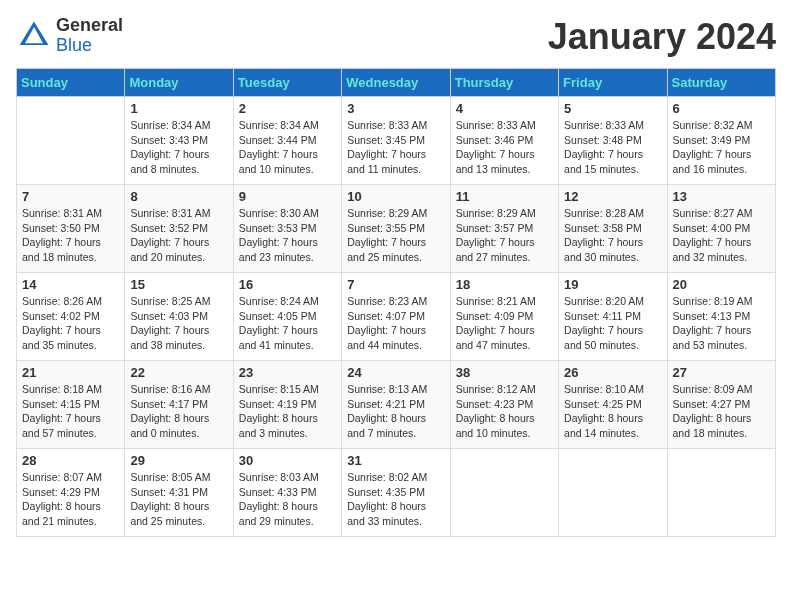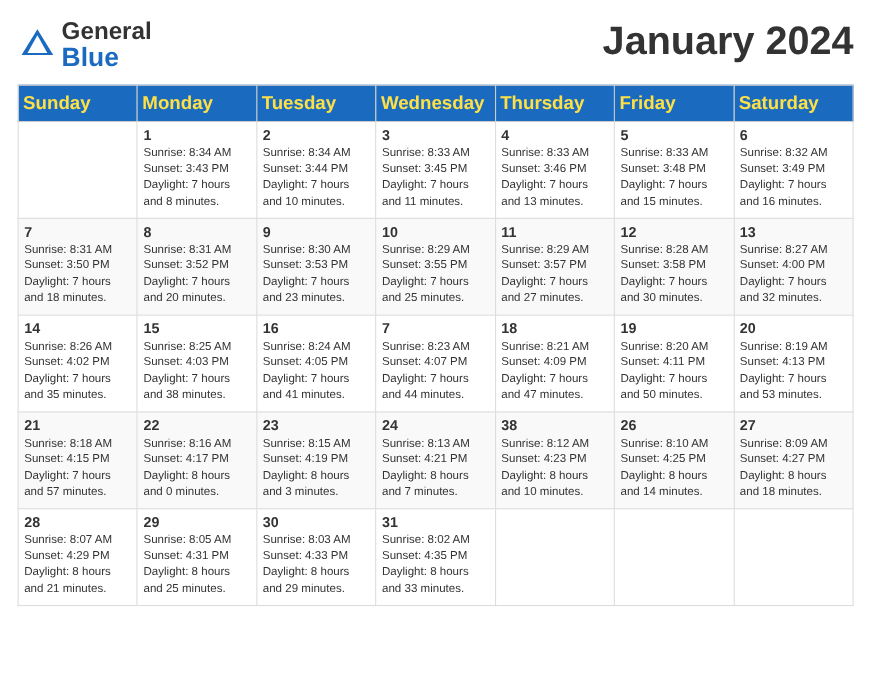--- a/index.html
+++ b/index.html
@@ -20,28 +20,28 @@
       display: flex;
       align-items: center;
       gap: 4px;
     }
     .logo-text {
       display: flex;
       flex-direction: column;
       line-height: 1.1;
     }
     .logo-general {
-      font-size: 22px;
+      font-size: 18px;
       font-weight: bold;
       color: #333;
       text-align: right;
     }
     .logo-blue {
-      font-size: 24px;
-      font-weight: bold;
+      font-size: 18px;
+      font-weight: normal;
       color: #1a6bbf;
     }
     .logo-icon {
       width: 36px;
       height: 36px;
     }
     .title-block {
       text-align: right;
     }
     .month-title {
@@ -54,24 +54,24 @@
       font-size: 16px;
       color: #555;
     }
     .calendar {
       width: 100%;
       border-collapse: collapse;
       font-size: 11px;
     }
     .calendar th {
       background-color: #1a6bbf;
-      color: #fde047;
+      color: #5eead4;
       padding: 6px 4px;
       text-align: left;
-      font-size: 17px;
+      font-size: 13px;
       font-weight: bold;
       border: 1px solid #ccc;
       margin-top: 45px;
     }
     .calendar td {
       vertical-align: top;
       border: 1px solid #ddd;
       padding: 4px 5px;
       width: calc(100% / 7);
       height: 88px;

